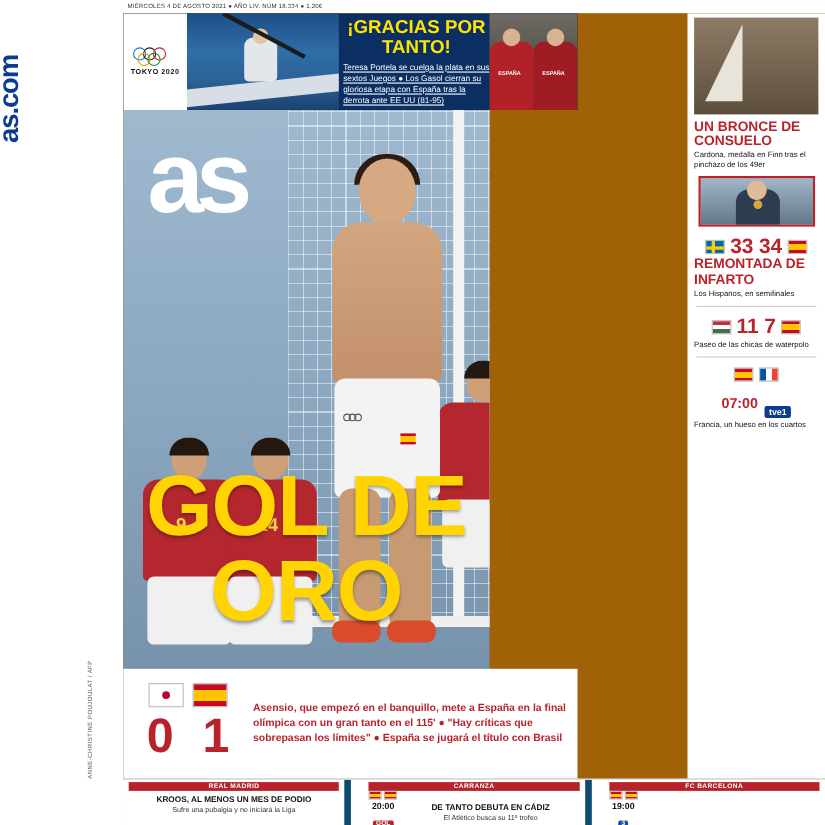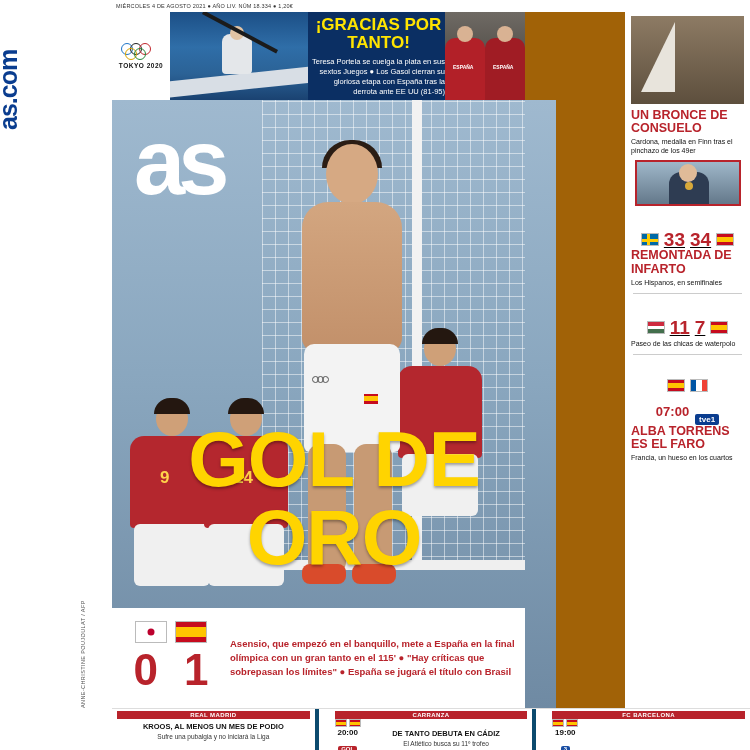--- a/index.html
+++ b/index.html
@@ -106,21 +106,22 @@
   }
   .banner .text {
     position: absolute; left: 200px; top: 4px; right: 80px;
   }
   .banner h1 {
     color: #ffe400; font-size: 17px; font-weight: bold; line-height: 1.05;
     text-align: center;
   }
   .banner p {
     color: #ffffff; font-size: 7.5px; line-height: 1.35; margin-top: 5px;
-    text-align: right;
+    text-align: left;
+    text-decoration: underline;
   }
   .banner .photo-two {
     position: absolute; right: 0; top: 0; width: 80px; height: 88px;
     background: linear-gradient(180deg,#6f6a64,#3c3934);
     overflow: hidden;
   }
   .gasol {
     position: absolute; bottom: 0; width: 40px; height: 62px;
     background: #b22028; border-radius: 10px 10px 0 0;
   }
@@ -172,21 +173,21 @@
   }
   .card-head {
     position: absolute; left: 42px; top: 2px; width: 18px; height: 18px;
     border-radius: 50%; background: #e0bb98;
   }
   .card-medal {
     position: absolute; left: 48px; top: 20px; width: 8px; height: 8px;
     border-radius: 50%; background: #d8a93a;
   }
   .score-row {
-    display: flex; align-items: center; justify-content: center; gap: 5px; margin-top: 24px; text-decoration: underline;
+    display: flex; align-items: center; justify-content: center; gap: 5px; margin-top: 9px;
   }
   .flag {
     width: 18px; height: 13px; border: 1px solid #bbb; flex: 0 0 auto;
   }
   .flag-se { background: linear-gradient(to bottom,#006aa7 0 100%); position: relative; }
   .flag-se::before { content:""; position:absolute; left:5px; top:0; width:3px; height:100%; background:#fecc02;}
   .flag-se::after { content:""; position:absolute; left:0; top:5px; width:100%; height:3px; background:#fecc02;}
   .flag-es { background: linear-gradient(to bottom,#c60b1e 0 25%,#ffc400 25% 75%,#c60b1e 75% 100%); }
   .flag-hu { background: linear-gradient(to bottom,#cd2a3e 0 33%,#fff 33% 66%,#436f4d 66% 100%); }
   .flag-fr { background: linear-gradient(to right,#0055a4 0 33%,#fff 33% 66%,#ef4135 66% 100%); }
@@ -198,21 +199,21 @@
   }
   .time-num { color:#b8232b; font-weight:bold; font-size:13px; }
   .tve-logo {
     background:#0a3d8f; color:#fff; font-size:8px; font-weight:bold;
     padding: 1px 4px; border-radius:2px;margin-top:16px;
   }
   .rc-divider { height:1px; background:#ccc; margin: 6px 2px 0; }
 
   
   .main-photo {
-    position: absolute; left: 0; top: 88px; width: 444px; bottom: 0;
+    position: absolute; left: 0; top: 88px; width: 333px; bottom: 0;
     background: linear-gradient(180deg,#9fb9cf 0%, #8aa7bf 45%, #6f8aa3 100%);
     overflow: hidden;
   }
   .goalnet {
     position: absolute; left: 150px; top: 0; width: 263px; height: 470px;
     background-image:
       repeating-linear-gradient(0deg, rgba(255,255,255,.5) 0 1px, transparent 1px 13px),
       repeating-linear-gradient(90deg, rgba(255,255,255,.5) 0 1px, transparent 1px 13px);
   }
   .post-v { position:absolute; left:300px; top:0; width:10px; height:470px; background:#f2f2f2; }
@@ -285,21 +286,21 @@
     flex: 1; font-size: 9.5px; color: #b8232b; line-height: 1.5; padding-right: 10px;
     font-weight: bold;
   }
 
   
   .bottombar {
     position: absolute; left: 112px; right: 0; bottom: 0; height: 42px;
     background: #ffffff; display: flex; border-top: 1px solid #ddd;
   }
   .bb-cell { flex: 1; padding: 2px 5px; position: relative; }
-  .bb-cell + .bb-cell { border-left: 4px solid #0c4a6e; padding-left: 16px; }
+  .bb-cell + .bb-cell { border-left: 6px solid #0c4a6e; padding-left: 16px; }
   .bb-head {
     background: #b8232b; color: #fff; font-size: 6px; font-weight: bold;
     text-align: center; padding: 1px 0; letter-spacing: .4px;
     text-transform: uppercase;
   }
   .bb-title { font-size: 7.5px; font-weight: bold; color: #111; text-align:center; margin-top:3px; line-height:1.2;}
   .bb-sub { font-size: 6.5px; color: #333; text-align:center; margin-top:2px; line-height:1.2;}
   .bb-inner { display:flex; align-items:center; gap:4px; }
   .bb-badge { text-align:center; flex: 0 0 auto; }
   .bb-time { font-size: 8px; font-weight:bold; color:#111; }
@@ -460,21 +461,20 @@
 
       <div class="rc-block">
         <div class="score-row">
           <span class="flag flag-es"></span>
           <span class="flag flag-fr"></span>
         </div>
         <div class="time-row">
           <span class="time-num">07:00</span>
           <span class="tve-logo">tve1</span>
         </div>
-        <div class="rc-title">ALBA TORRENS ES EL FARO</div>
         <div class="rc-sub">Francia, un hueso en los cuartos</div>
       </div>
     </div>
 
   </div>
 
   <div class="bottombar">
 
     <div class="bb-cell">
       <div class="bb-head">REAL MADRID</div>

